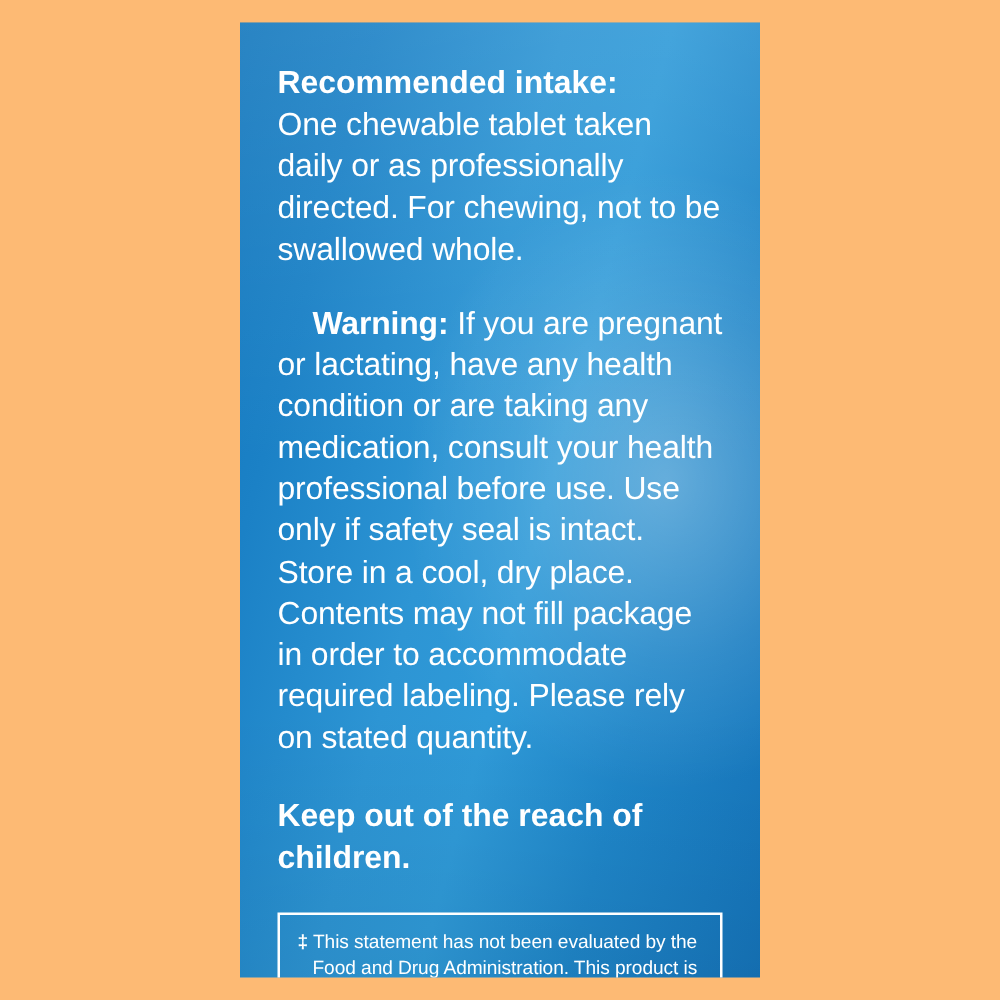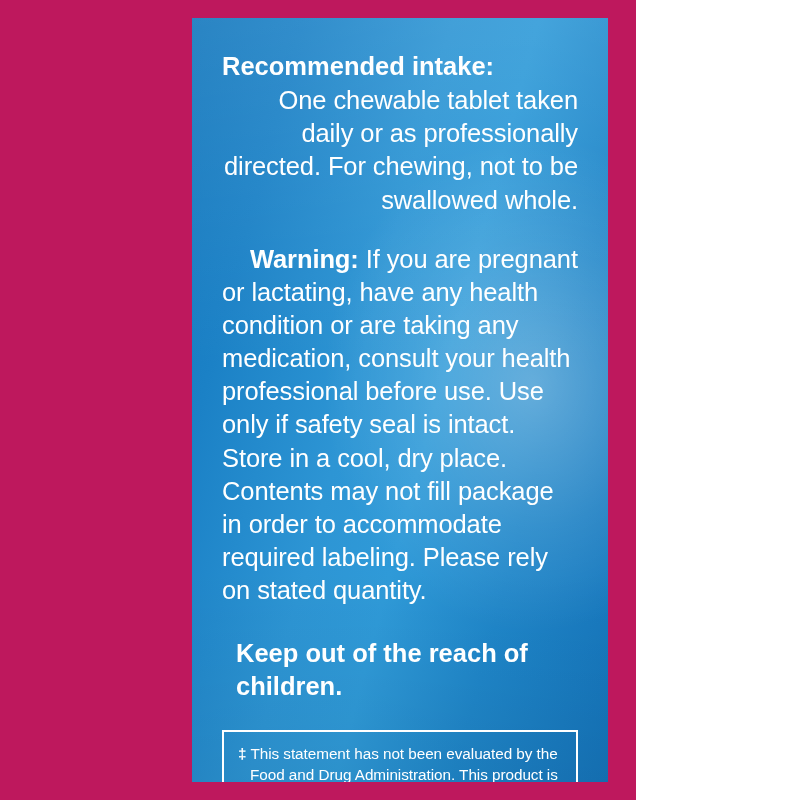--- a/index.html
+++ b/index.html
@@ -9,23 +9,23 @@
     width: 800px;
     height: 800px;
     overflow: hidden;
   }
   body {
     font-family: "Liberation Sans", sans-serif;
   }
 
   #canvas {
     position: relative;
-    width: 636px;
+    width: 800px;
     height: 800px;
-    background: #be185d;
+    background: #fdba74;
   }
 
   
   #label-panel {
     position: absolute;
     left: 192px;
     top: 18px;
     width: 416px;
     height: 764px;
     background:
@@ -70,39 +70,38 @@
     font-weight: 700;
     margin-left: 28px;
   }
 
   .section-gap {
     height: 26px;
   }
 
   #intake-block .body-text {
     margin: 0;
-    text-align: right;
   }
 
   #intake-heading {
     display: block;
     font-weight: 700;
     font-size: 25.5px;
     line-height: 1.30;
     margin: 0 0 1px 0;
   }
 
   #keep-out-block {
     margin-top: 30px;
   }
   #keep-out-text {
     font-weight: 700;
     font-size: 25.5px;
     line-height: 1.30;
-    margin: 14px;
+    margin: 0;
     max-width: 330px;
   }
 
   
   #disclaimer-box {
     position: relative;
     z-index: 2;
     margin-top: 26px;
     border: 2px solid #ffffff;
     padding: 11px 14px 12px 14px;

